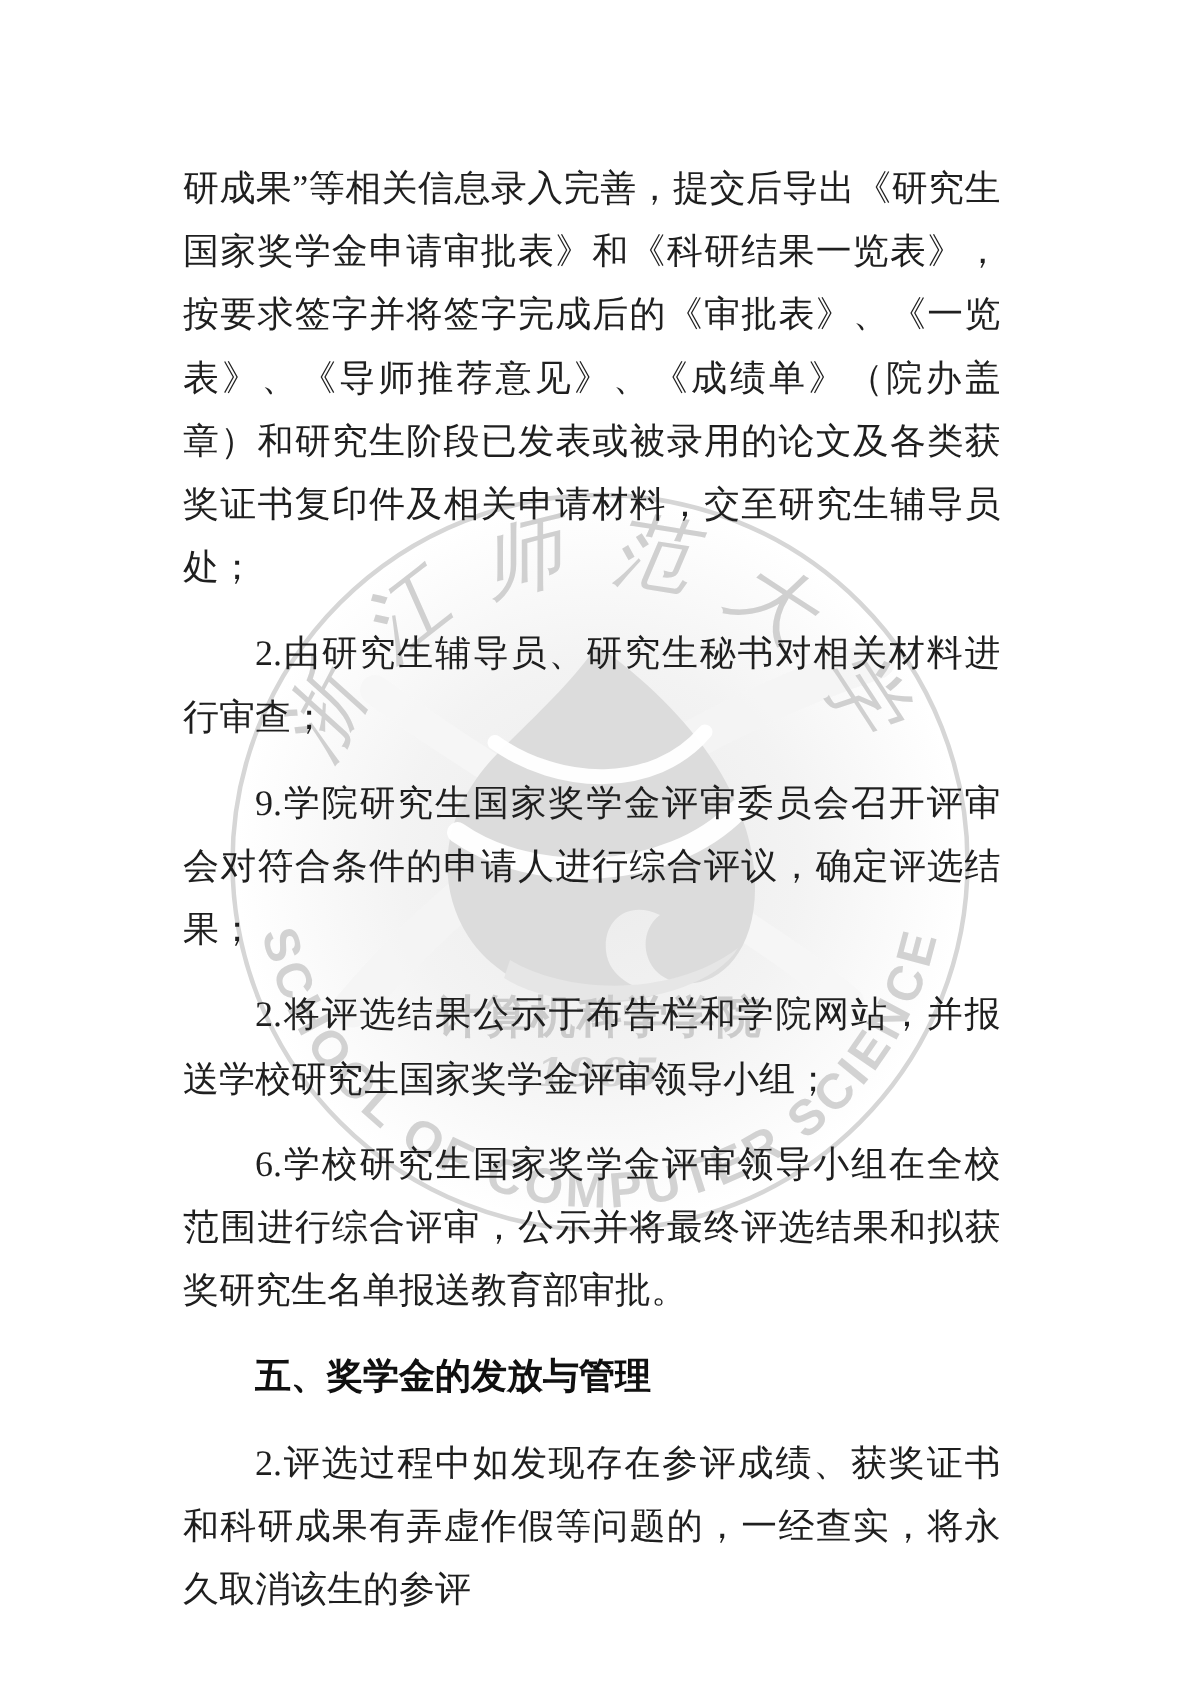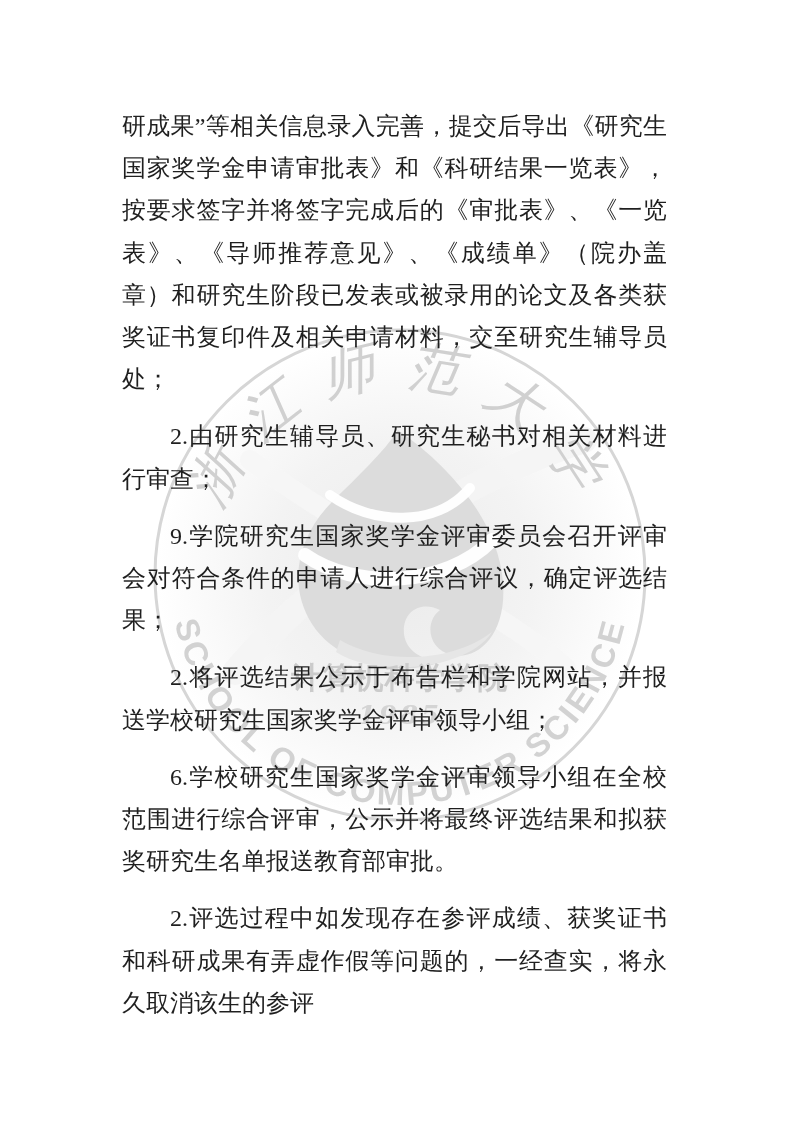--- a/index.html
+++ b/index.html
@@ -88,16 +88,17 @@
     <text class="wm-name" x="400" y="688" text-anchor="middle">计算机科学学院</text>
     <text class="wm-year" x="400" y="724" text-anchor="middle">1985</text>
   </svg>
 
   <div class="content">
     <p class="no-indent">研成果”等相关信息录入完善，提交后导出《研究生国家奖学金申请审批表》和《科研结果一览表》，按要求签字并将签字完成后的《审批表》、《一览表》、《导师推荐意见》、《成绩单》（院办盖章）和研究生阶段已发表或被录用的论文及各类获奖证书复印件及相关申请材料，交至研究生辅导员处；</p>
     <p>2.由研究生辅导员、研究生秘书对相关材料进行审查；</p>
     <p>9.学院研究生国家奖学金评审委员会召开评审会对符合条件的申请人进行综合评议，确定评选结果；</p>
     <p>2.将评选结果公示于布告栏和学院网站，并报送学校研究生国家奖学金评审领导小组；</p>
     <p>6.学校研究生国家奖学金评审领导小组在全校范围进行综合评审，公示并将最终评选结果和拟获奖研究生名单报送教育部审批。</p>
+    <p class="heading">五、奖学金的发放与管理</p>
     <p>2.评选过程中如发现存在参评成绩、获奖证书和科研成果有弄虚作假等问题的，一经查实，将永久取消该生的参评</p>
   </div>
 
 </div>
 
 </body></html>

